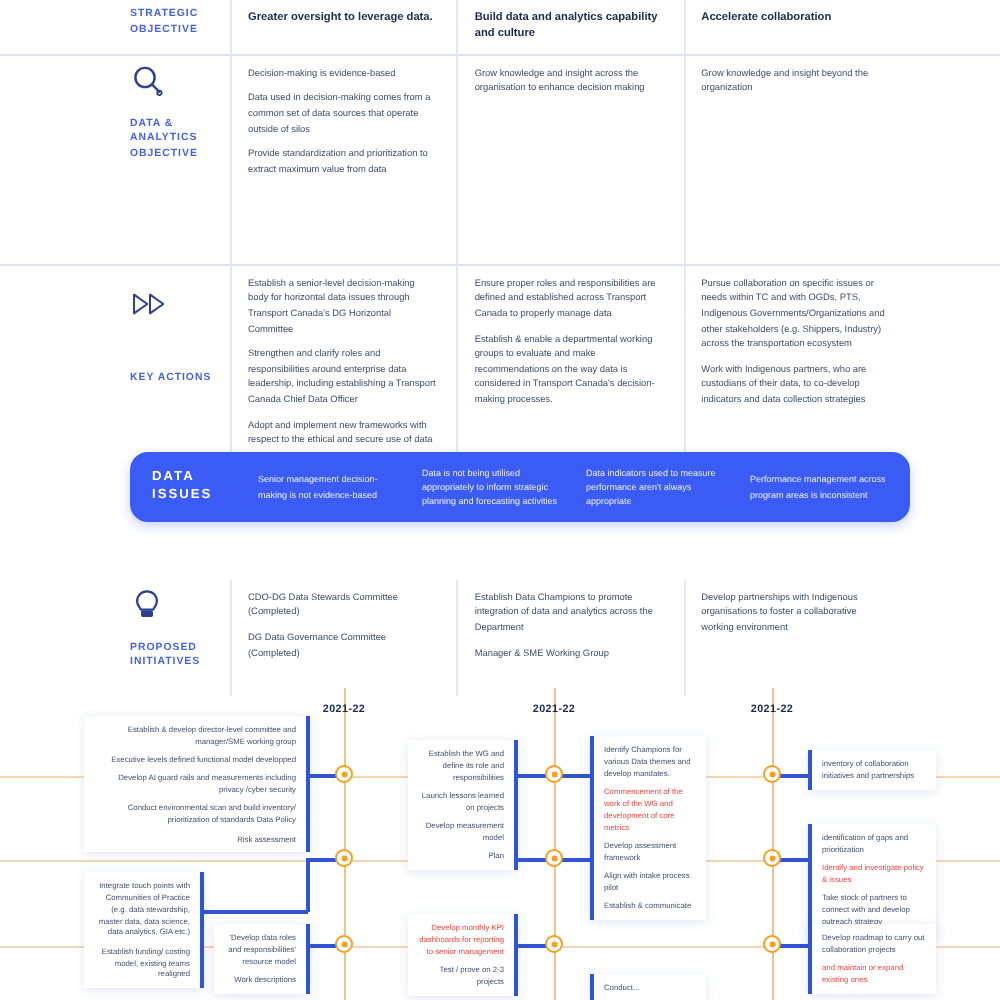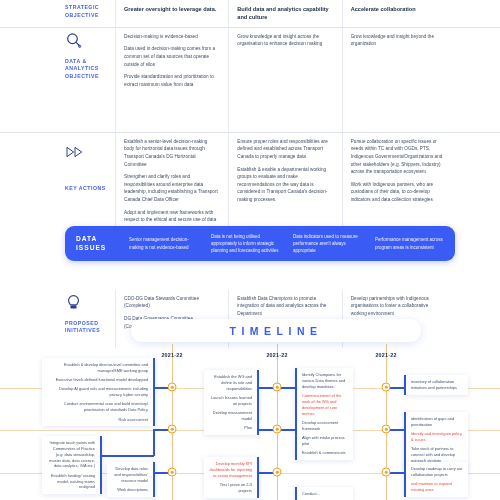--- a/index.html
+++ b/index.html
@@ -216,23 +216,20 @@
   </div>
 
   <div class="issues-band">
     <div class="issues-ttl">DATA<br>ISSUES</div>
     <div class="issues-cell">Senior management decision-making is not evidence-based</div>
     <div class="issues-cell">Data is not being utilised appropriately to inform strategic planning and forecasting activities</div>
     <div class="issues-cell">Data indicators used to measure performance aren't always appropriate</div>
     <div class="issues-cell">Performance management across program areas is inconsistent</div>
   </div>
 
-  <div class="tl-banner">
-    <span>TIMELINE</span>
-  </div>
 
   <div class="tl-area">
     <div class="hline" style="top:44px"></div>
     <div class="hline" style="top:86px"></div>
     <div class="hline" style="top:129px"></div>
 
     <div class="vcol" style="left:172px"></div>
     <div class="vcol" style="left:277px"></div>
     <div class="vcol" style="left:386px"></div>
 

